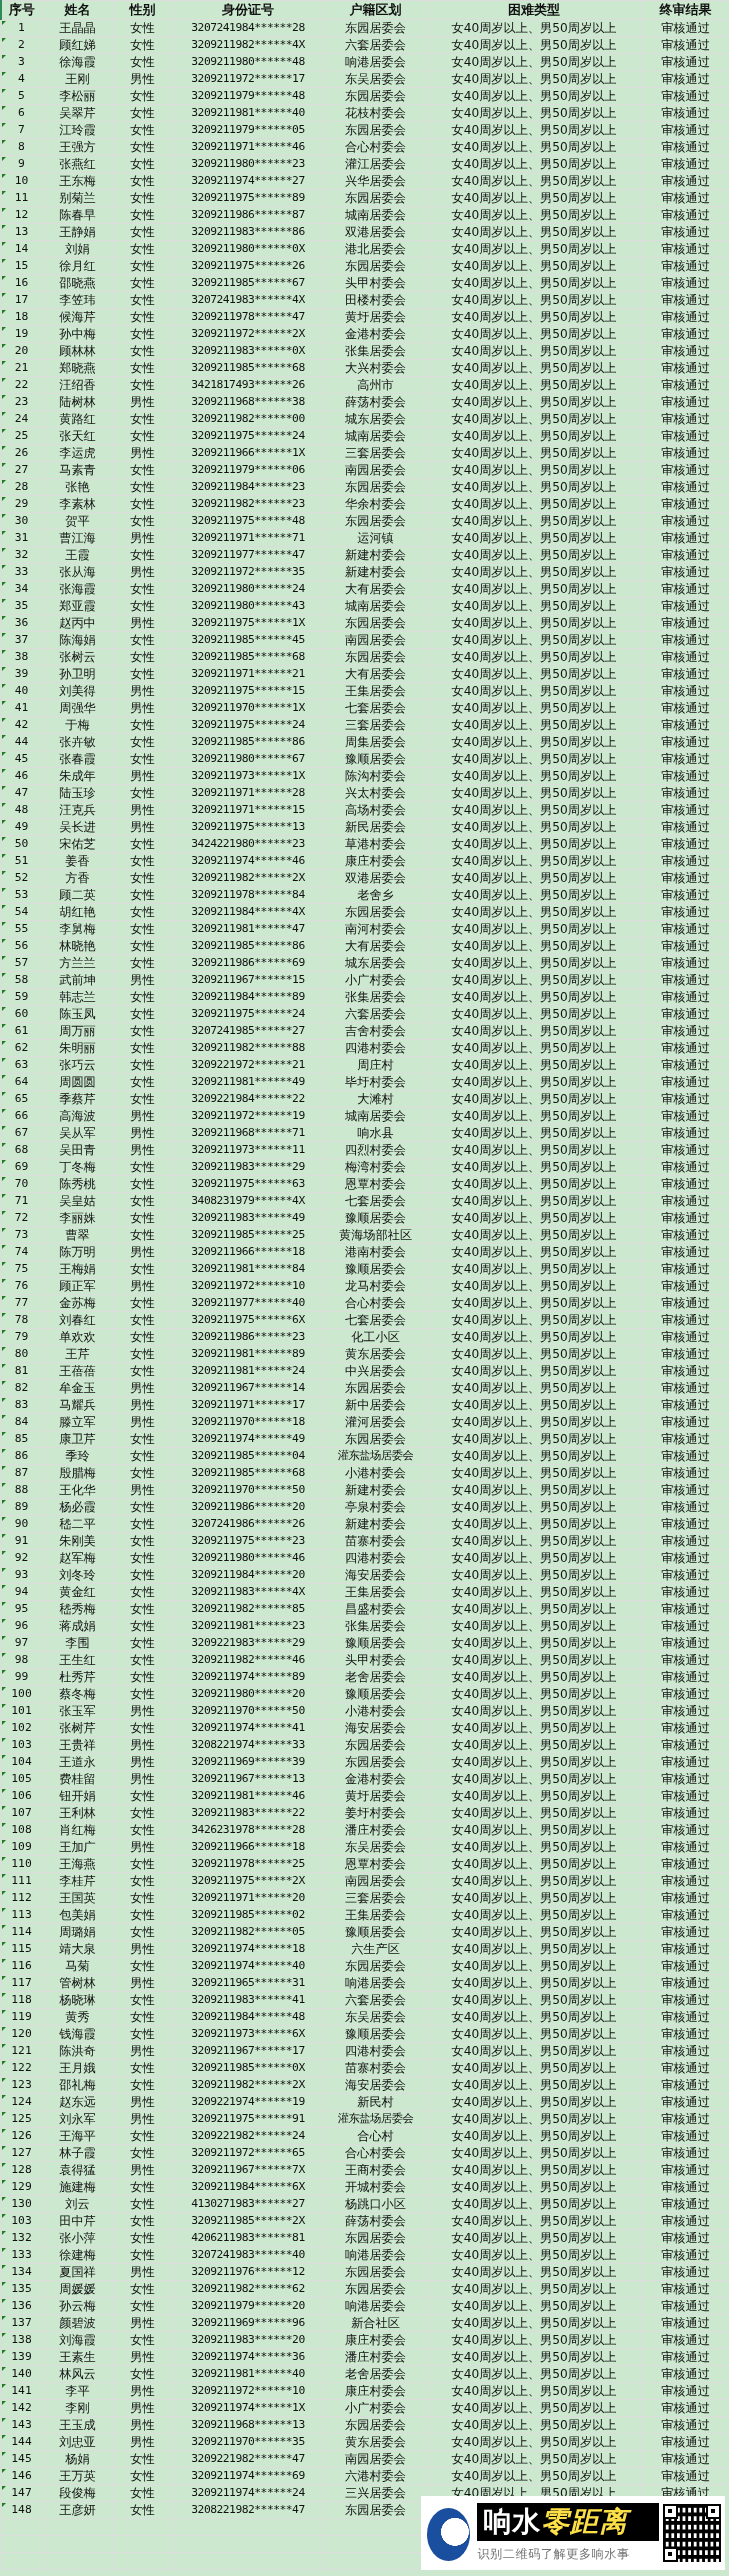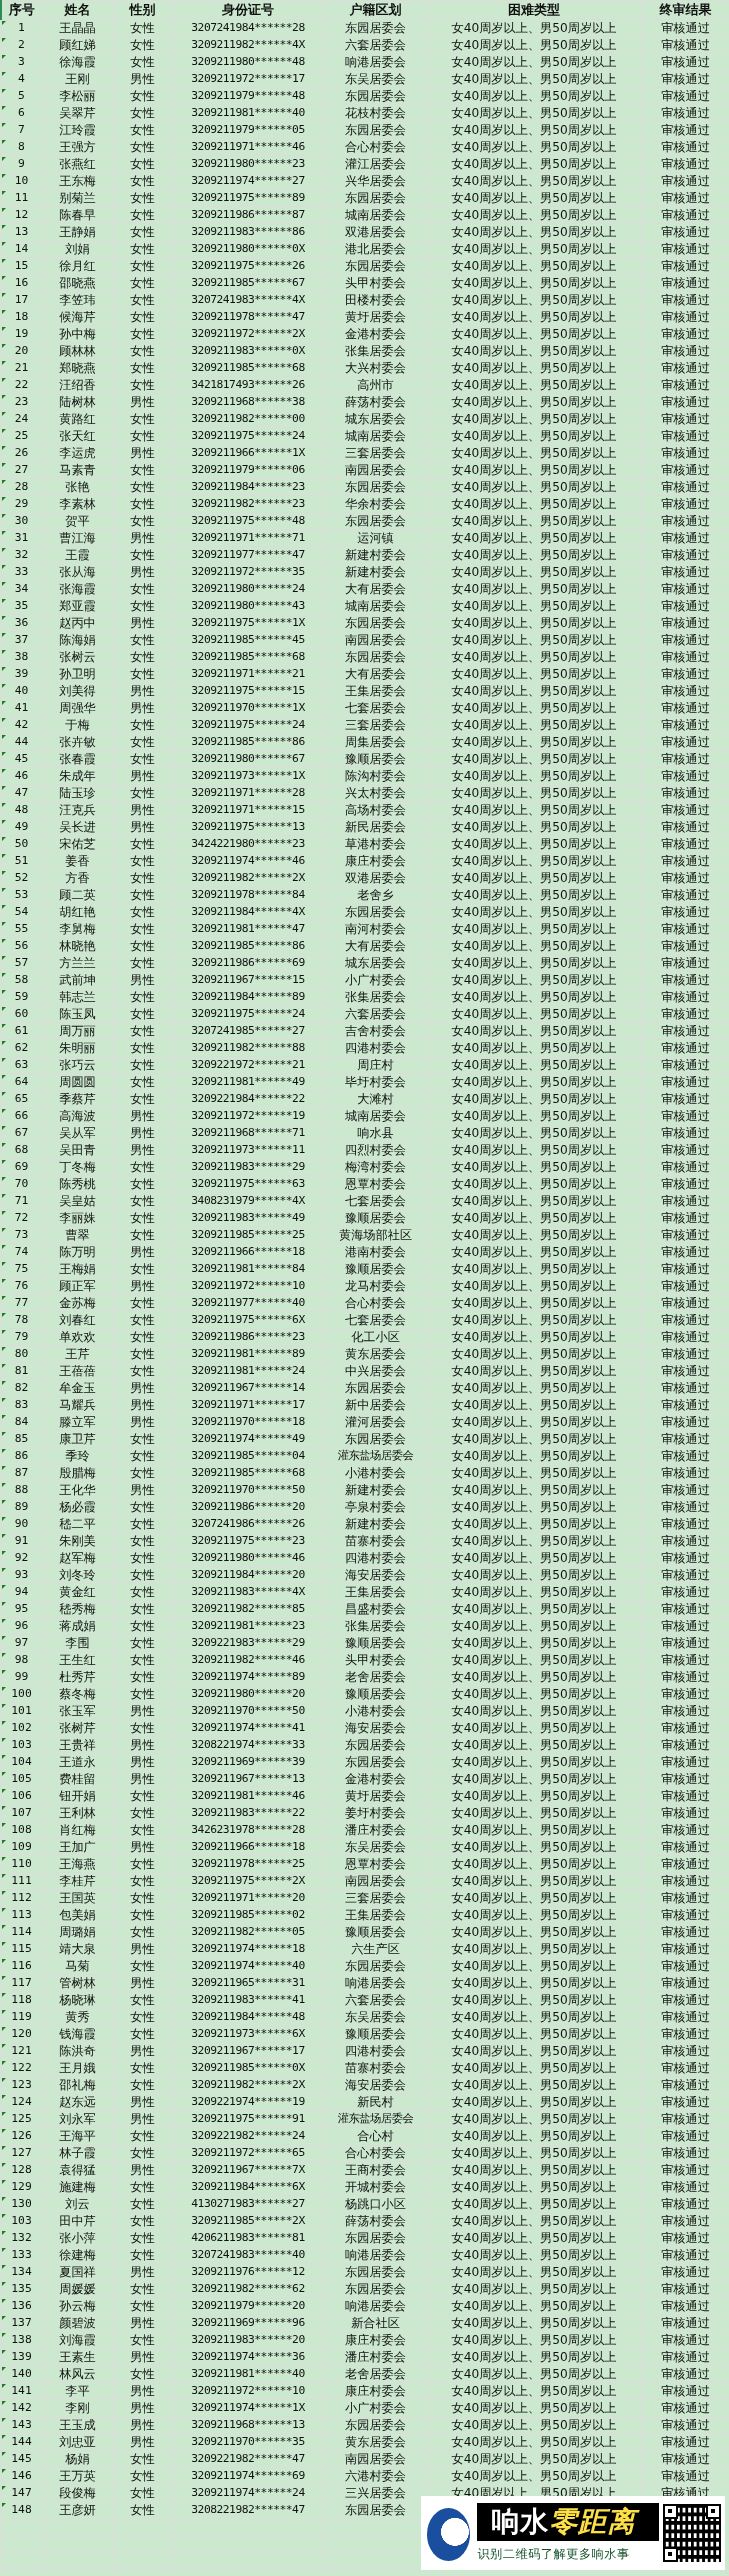--- a/index.html
+++ b/index.html
@@ -71,27 +71,27 @@
   .wm-logo .ring {
     position: absolute; left: 1.9px; top: 5.6px;
     width: 43px; height: 53px; border-radius: 50%;
     background: radial-gradient(circle at 65% 45%, #fff 0 34%, #1a4fa0 35% 100%);
   }
   .wm-logo .star {
     position: absolute; left: 17px; top: 28px; color: #fff; font-size: 13px;
   }
   .wm-text { flex: 1; display: flex; flex-direction: column; align-items: stretch; margin-left: 5.6px; }
   .wm-title {
-    background: #000; height: 38px; display: flex; align-items: center; padding-left: 14px;
+    background: #000; height: 38px; display: flex; align-items: center; padding-left: 6px;
     font-size: 28px; font-weight: bold; letter-spacing: 0.9px;
   }
   .wm-title .a { color: #fff; }
   .wm-title .b { color: #fde047; font-style: italic; }
   .wm-sub {
-    font-size: 12.2px; color: #14532d; margin-top: 5.6px; letter-spacing: 0.5px;
+    font-size: 12.2px; color: #737373; margin-top: 5.6px; letter-spacing: 0.5px;
   }
   .wm-qr {
     width: 58px; height: 58px; flex: none; margin-left: 3.8px;
     background:
       linear-gradient(90deg, #000 50%, transparent 50%) 0 0/5.6px 5.6px,
       linear-gradient(#000 50%, transparent 50%) 0 0/8.5px 8.5px;
     background-color: #fff;
     position: relative;
   }
   .wm-qr .eye {

